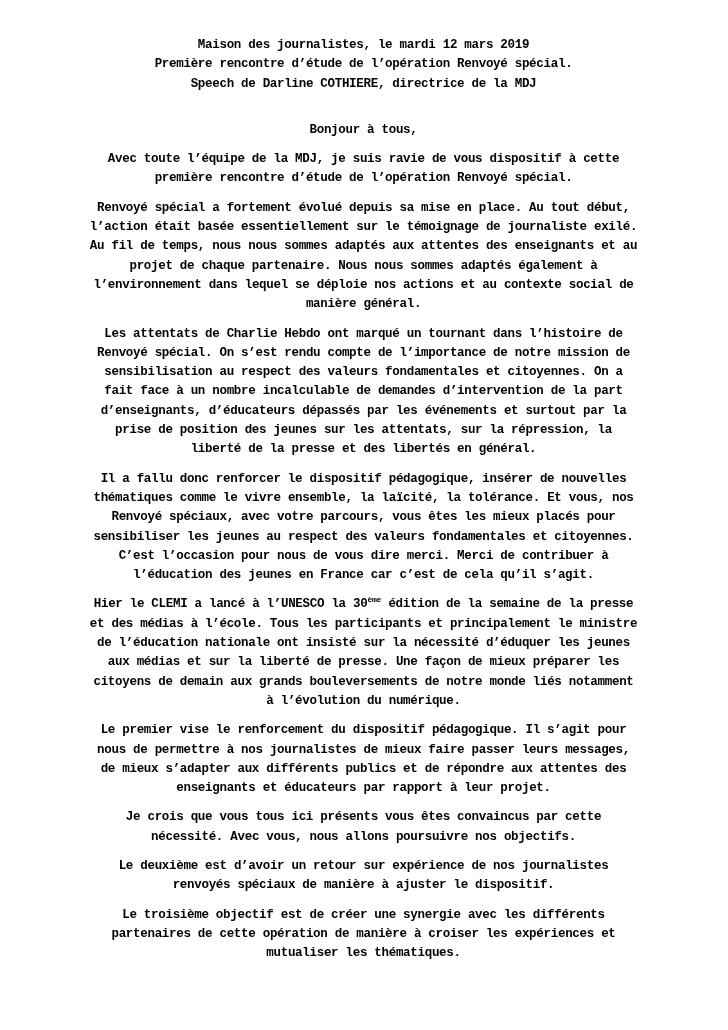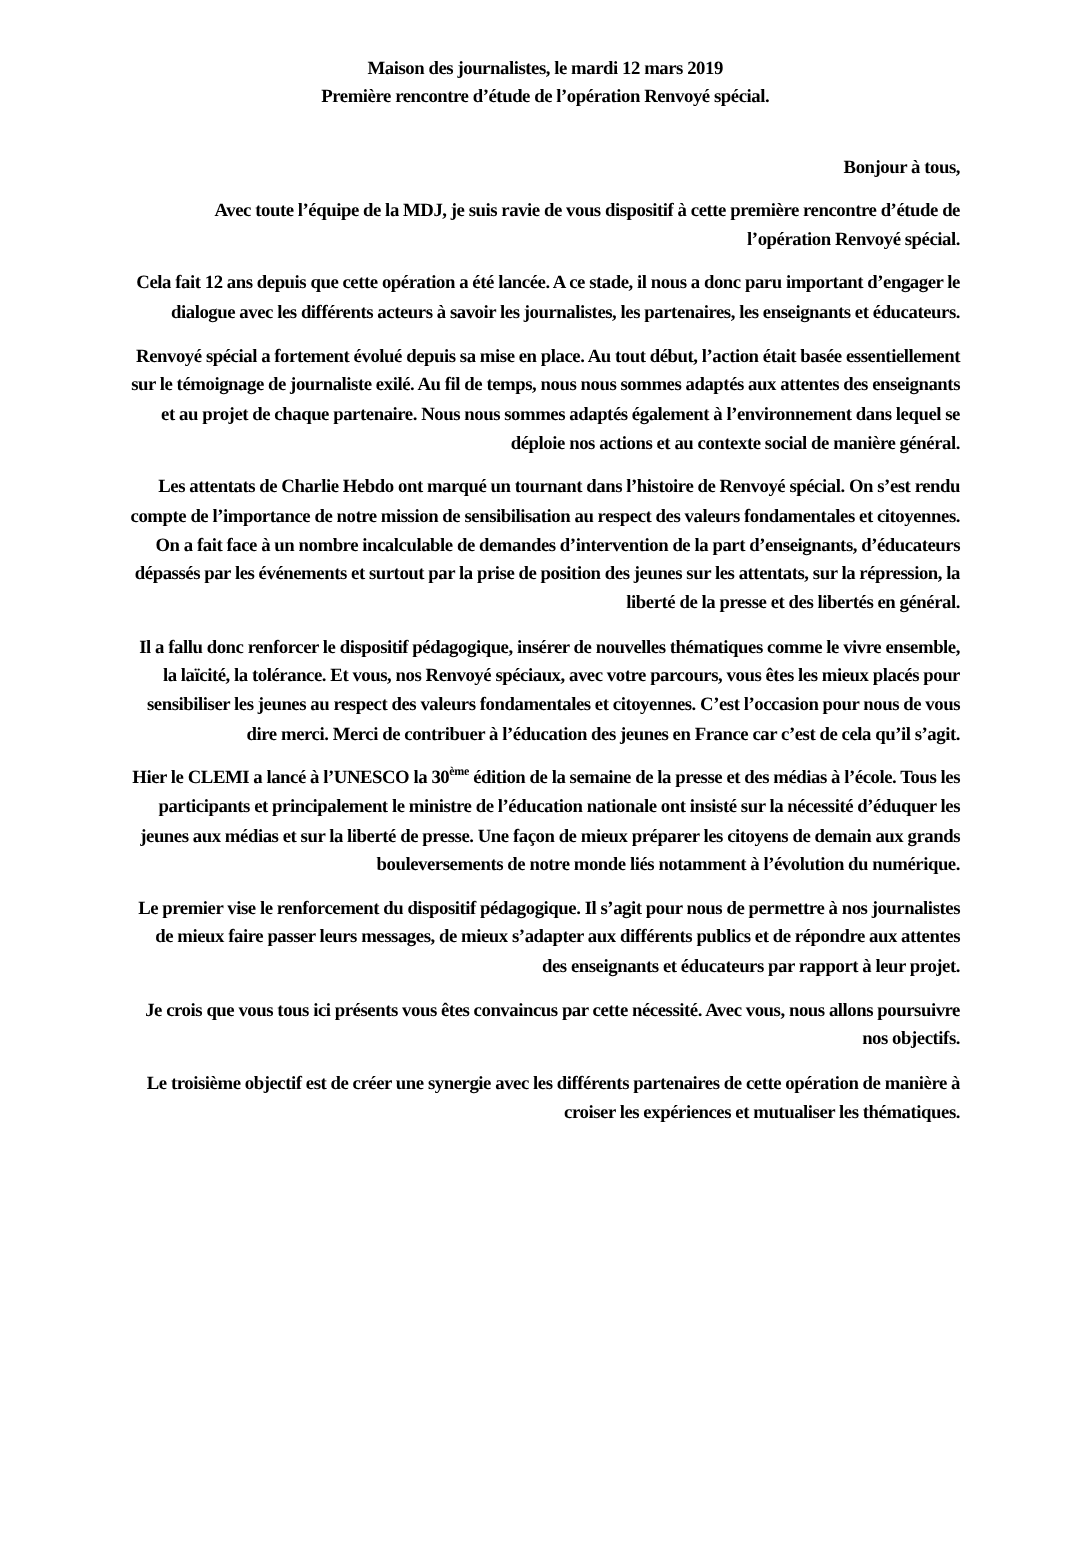--- a/index.html
+++ b/index.html
@@ -7,63 +7,64 @@
     padding: 0;
     background: #ffffff;
   }
   .page {
     position: relative;
     width: 728px;
     height: 1030px;
     box-sizing: border-box;
     background: #ffffff;
     padding: 36px 88px 0 87px;
-    font-family: Liberation Serif, serif;
+    font-family: Liberation Mono, monospace;
     font-weight: 700;
     color: #000000;
     font-size: 12.5px;
     letter-spacing: -0.3px;
     line-height: 19.3px;
     overflow: hidden;
   }
   .doc-header {
     text-align: center;
     margin: 0 0 27px 0;
   }
   .h-line {
     white-space: nowrap;
   }
   .para {
     margin: 0 0 10px 0;
-    text-align: right;
+    text-align: center;
   }
   .sup {
     font-size: 8px;
     vertical-align: super;
     letter-spacing: -0.2px;
     line-height: 0;
   }
 </style>
 </head>
 <body>
 
 <div class="page">
 
   <header class="doc-header">
     <div class="h-line">Maison des journalistes, le mardi 12 mars 2019</div>
     <div class="h-line">Première rencontre d’étude de l’opération Renvoyé spécial.</div>
+    <div class="h-line">Speech de Darline COTHIERE, directrice de la MDJ</div>
   </header>
 
   <p class="para">Bonjour à tous,</p>
 
   <p class="para">Avec toute l’équipe de la MDJ, je suis ravie de vous dispositif à cette première rencontre d’étude de l’opération Renvoyé spécial.</p>
-  <p class="para">Cela fait 12 ans depuis que cette opération a été lancée. A ce stade, il nous a donc paru important d’engager le dialogue avec les différents acteurs à savoir les journalistes, les partenaires, les enseignants et éducateurs.</p>
   <p class="para">Renvoyé spécial a fortement évolué depuis sa mise en place. Au tout début, l’action était basée essentiellement sur le témoignage de journaliste exilé. Au fil de temps, nous nous sommes adaptés aux attentes des enseignants et au projet de chaque partenaire. Nous nous sommes adaptés également à l’environnement dans lequel se déploie nos actions et au contexte social de manière général.</p>
   <p class="para">Les attentats de Charlie Hebdo ont marqué un tournant dans l’histoire de Renvoyé spécial. On s’est rendu compte de l’importance de notre mission de sensibilisation au respect des valeurs fondamentales et citoyennes. On a fait face à un nombre incalculable de demandes d’intervention de la part d’enseignants, d’éducateurs dépassés par les événements et surtout par la prise de position des jeunes sur les attentats, sur la répression, la liberté de la presse et des libertés en général.</p>
   <p class="para">Il a fallu donc renforcer le dispositif pédagogique, insérer de nouvelles thématiques comme le vivre ensemble, la laïcité, la tolérance. Et vous, nos Renvoyé spéciaux, avec votre parcours, vous êtes les mieux placés pour sensibiliser les jeunes au respect des valeurs fondamentales et citoyennes. C’est l’occasion pour nous de vous dire merci. Merci de contribuer à l’éducation des jeunes en France car c’est de cela qu’il s’agit.</p>
 
   <p class="para"><span>Hier le CLEMI a lancé à l’UNESCO la 30</span><sup class="sup">ème</sup><span> édition de la semaine de la presse et des médias à l’école. Tous les participants et principalement le ministre de l’éducation nationale ont insisté sur la nécessité d’éduquer les jeunes aux médias et sur la liberté de presse. Une façon de mieux préparer les citoyens de demain aux grands bouleversements de notre monde liés notamment à l’évolution du numérique.</span></p>
 
   <p class="para">Le premier vise le renforcement du dispositif pédagogique. Il s’agit pour nous de permettre à nos journalistes de mieux faire passer leurs messages, de mieux s’adapter aux différents publics et de répondre aux attentes des enseignants et éducateurs par rapport à leur projet.</p>
   <p class="para">Je crois que vous tous ici présents vous êtes convaincus par cette nécessité. Avec vous, nous allons poursuivre nos objectifs.</p>
+  <p class="para">Le deuxième est d’avoir un retour sur expérience de nos journalistes renvoyés spéciaux de manière à ajuster le dispositif.</p>
   <p class="para">Le troisième objectif est de créer une synergie avec les différents partenaires de cette opération de manière à croiser les expériences et mutualiser les thématiques.</p>
 
 </div>
 
 </body></html>

